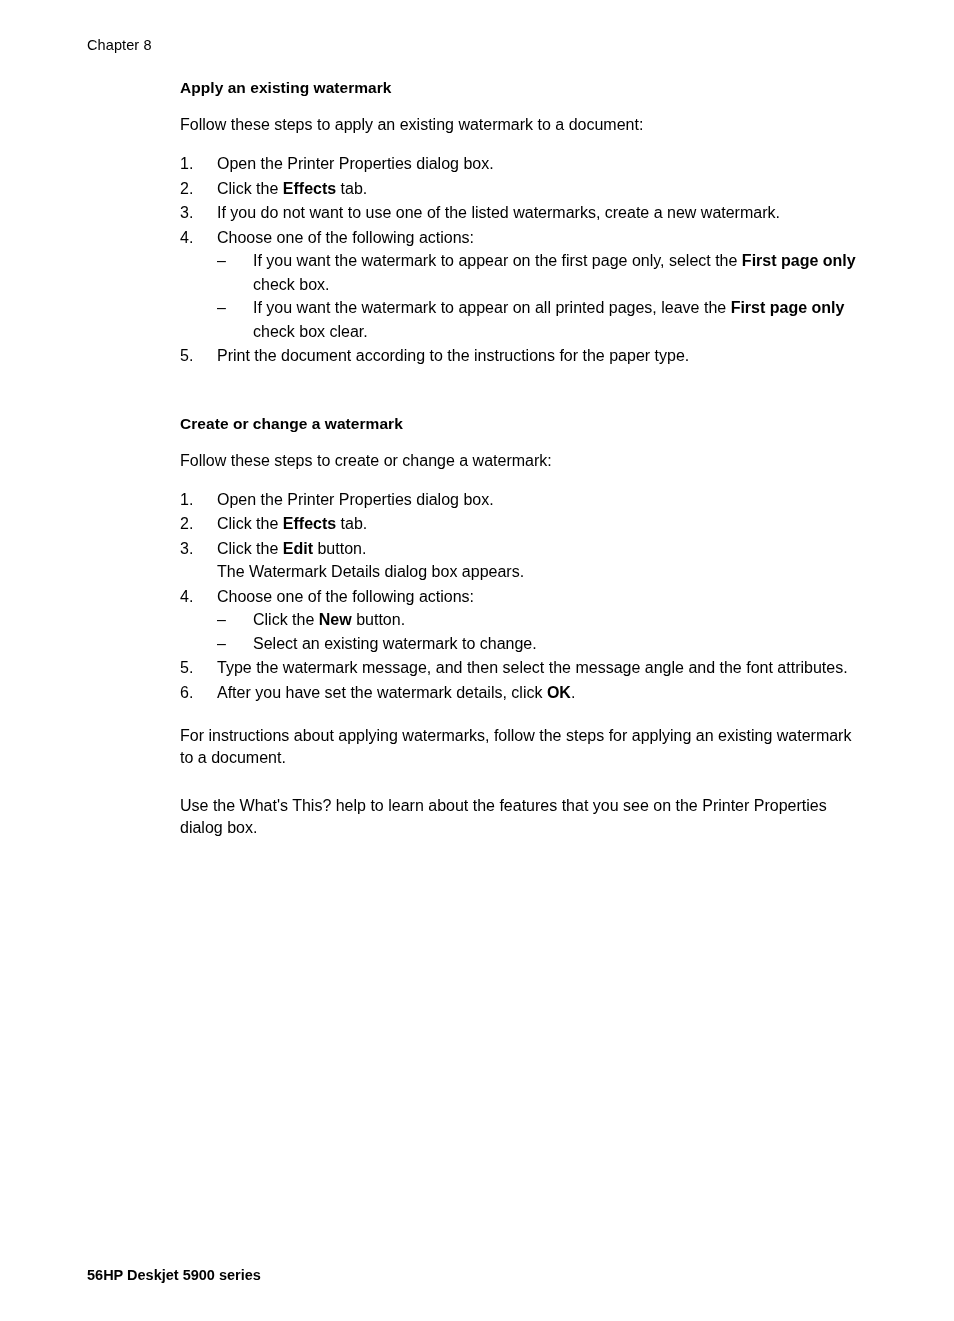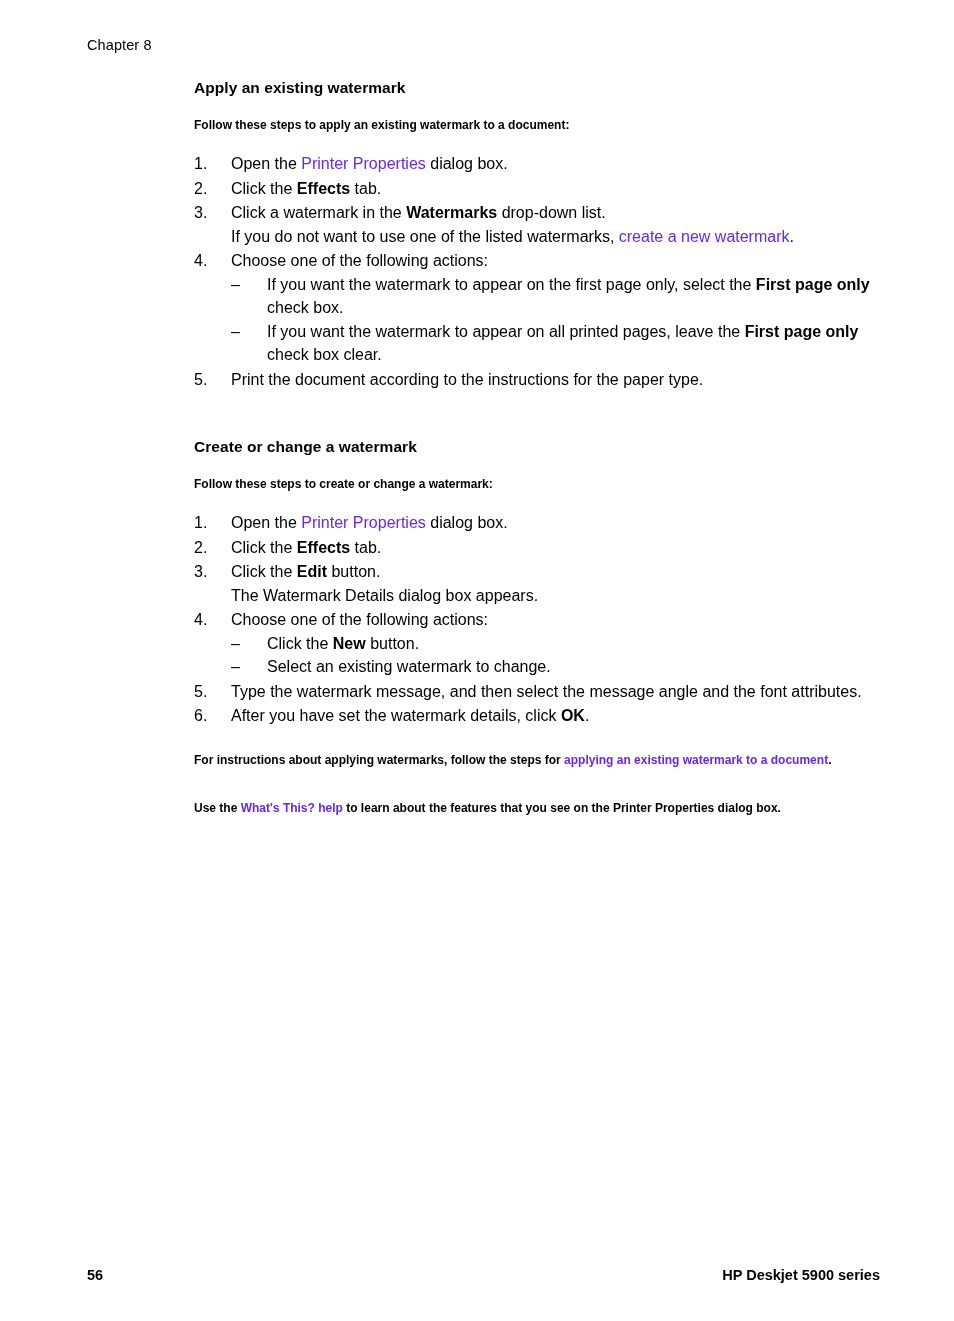--- a/index.html
+++ b/index.html
@@ -27,41 +27,40 @@
     top: 36px;
     font-size: 14.5px;
     line-height: 18px;
     color: #000000;
     letter-spacing: 0.1px;
   }
 
   
   .content {
     position: absolute;
-    left: 194px;
+    left: 180px;
     top: 78px;
     width: 681px;
   }
 
   .sec-heading {
     font-size: 15.5px;
     font-weight: bold;
     line-height: 20px;
     margin: 0 0 16px 0;
     letter-spacing: 0.05px;
   }
   .sec-heading.second {
     margin-top: 46px;
   }
 
   .para {
-    font-size: 12px;
+    font-size: 16px;
     line-height: 22px;
     margin: 0 0 16px 0;
-    font-weight: bold;
   }
   .para.tight {
     margin-bottom: 26px;
   }
 
   
   ol.steps {
     list-style: none;
     margin: 0;
     padding: 0;
@@ -104,37 +103,36 @@
     position: absolute;
     left: 0;
     top: 0;
   }
 
   b, .b {
     font-weight: bold;
     text-align: right;
   }
   .link {
-    color: #6d28d9;
+    color: #000000;
     text-decoration: none;
     cursor: pointer;
   }
 
   .gap-after-list {
     height: 20px;
   }
 
   
   .footer {
     position: absolute;
     left: 87px;
     right: 74px;
     bottom: 37px;
     display: flex;
-    justify-content: space-between;
     align-items: baseline;
     font-size: 14.5px;
     font-weight: bold;
     line-height: 18px;
   }
 </style>
 </head>
 <body>
 
 <div class="page">
@@ -154,21 +152,20 @@
         <span class="li-line"><span>Open the </span><a class="link">Printer Properties</a><span> dialog box.</span></span>
       </li>
 
       <li>
         <span class="num">2.</span>
         <span class="li-line"><span>Click the </span><b>Effects</b><span> tab.</span></span>
       </li>
 
       <li>
         <span class="num">3.</span>
-        <span class="li-line"><span>Click a watermark in the </span><b>Watermarks</b><span> drop-down list.</span></span>
         <span class="li-sub"><span>If you do not want to use one of the listed watermarks, </span><a class="link">create a new watermark</a><span>.</span></span>
       </li>
 
       <li>
         <span class="num">4.</span>
         <span class="li-line">Choose one of the following actions:</span>
         <ul class="sublist">
           <li>
             <span class="dash">–</span>
             <span><span>If you want the watermark to appear on the first page only, select the </span><b>First page only</b><span> check box.</span></span>

